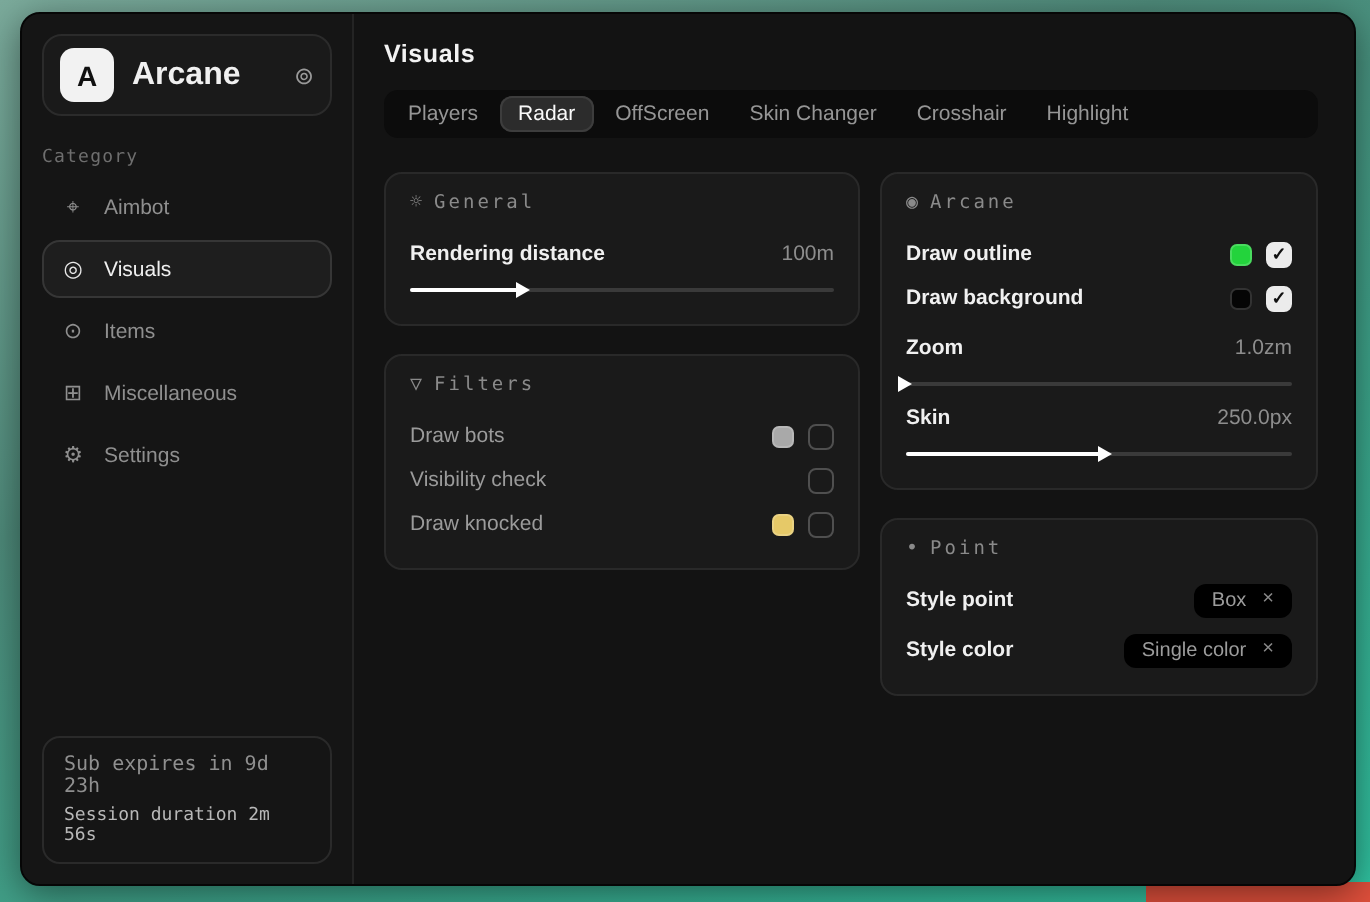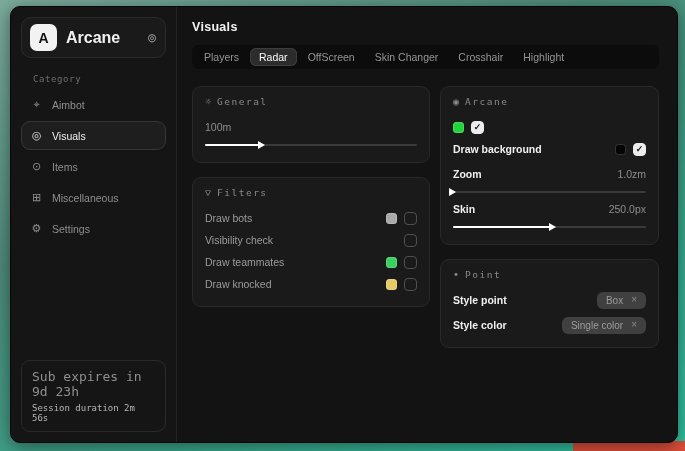--- a/index.html
+++ b/index.html
@@ -23,33 +23,33 @@
              display:flex; flex-direction:column; padding:10px 10px 10px 10px; }
   .logo-card { display:flex; align-items:center; gap:9px; background:#1a1a1a; border:1px solid #2b2b2b;
                border-radius:10px; padding:6px 8px; }
   .logo-sq { width:27px; height:27px; background:#f2f2f2; border-radius:7px; display:flex;
              align-items:center; justify-content:center; font-weight:bold; font-size:14px; color:#111; }
   .logo-text { flex:1; line-height:1.25; }
   .logo-title { color:#f0f0f0; font-size:16px; font-weight:bold; }
   .logo-sub { color:#8b8b8b; font-size:9.5px; }
   .target-glyph { color:#9a9a9a; font-size:12px; cursor:pointer; }
 
-  .cat-label { color:#6e6e6e; font-size:9px; letter-spacing:.6px; margin:16px 0 6px 12px;
+  .cat-label { color:#6e6e6e; font-size:9px; letter-spacing:.6px; margin:16px 0 6px 0;
                font-family:"DejaVu Sans Mono", monospace; }
   .nav { display:flex; flex-direction:column; gap:2px; }
   .nav-item { display:flex; align-items:center; gap:9px; padding:7px 8px; border-radius:9px;
               border:1px solid transparent; color:#8f8f8f; font-size:10.5px; cursor:pointer; }
   .nav-item .glyph { font-size:11px; width:13px; text-align:center; color:#8f8f8f; }
   .nav-item.selected { background:#1e1e1e; border-color:#363636; color:#f0f0f0; }
   .nav-item.selected .glyph { color:#e8e8e8; }
 
   .side-spacer { flex:1; }
   .session-card { border:1px solid #2a2a2a; border-radius:9px; padding:8px 10px;
                   font-family:"DejaVu Sans Mono", monospace; }
-  .session-line1 { color:#8f8f8f; font-size:13px; margin-bottom:4px; }
+  .session-line1 { color:#8f8f8f; font-size:10px; margin-bottom:4px; }
   .session-line2 { color:#b8b8b8; font-size:9px; }
 
   
   .main { flex:1; display:flex; flex-direction:column; padding:13px 18px 0 15px; background:#131313; }
   .page-title { color:#f2f2f2; font-size:12.5px; font-weight:bold; letter-spacing:.3px; margin-bottom:11px; }
 
   .tabstrip { background:#0c0c0c; border-radius:7px; padding:2px 3px; display:flex; gap:2px;
               align-items:center; height:24px; }
   .tab { color:#969696; font-size:10.5px; padding:3px 9px; border-radius:6px; cursor:pointer; white-space:nowrap; }
   .tab.selected { background:#2c2c2c; color:#fafafa; box-shadow:inset 0 0 0 1px #3d3d3d; }
@@ -75,21 +75,21 @@
   .checkbox.checked .tick { display:block; }
 
   .swatch { width:11px; height:11px; border-radius:3.5px; box-shadow:inset 0 0 0 1px rgba(255,255,255,.18); cursor:pointer; }
 
   .slider { position:relative; height:2px; background:#3a3a3a; border-radius:1px; margin:6px 0 5px 0; cursor:pointer; }
   .slider .fill { position:relative; height:2px; background:#ffffff; border-radius:1px; }
   .slider .thumb { position:absolute; right:-3px; top:-3.5px; width:0; height:0;
                    border-top:4.5px solid transparent; border-bottom:4.5px solid transparent;
                    border-left:7px solid #ffffff; }
 
-  .tag { display:flex; align-items:center; gap:8px; background:#404040; border-radius:6px;
+  .tag { display:flex; align-items:center; gap:8px; background:#000000; border-radius:6px;
          padding:3px 9px; cursor:pointer; }
   .tag .tag-text { color:#9c9c9c; font-size:10px; }
   .tag .tag-x { color:#8a8a8a; font-size:10px; cursor:pointer; line-height:1; }
   .mt { margin-top:3px; }
 </style>
 </head>
 <body>
 
 <div class="screen">
   <div class="corner-red"></div>
@@ -152,20 +152,21 @@
 
       <div class="cols">
 
         <div class="col">
           <div class="panel">
             <div class="panel-head">
               <span class="glyph">☼</span>
               <span>General</span>
             </div>
             <div class="row mt">
+              <span class="lbl strong">Rendering distance</span>
               <span class="val">100m</span>
             </div>
             <div class="slider">
               <div class="fill" style="width: 27%;">
                   <span class="thumb"></span>
                 </div>
             </div>
           </div>
 
           <div class="panel">
@@ -178,43 +179,37 @@
               <span class="controls">
                 <span class="swatch" style="background: rgb(169, 169, 169);"></span>
                 <span class="checkbox"></span>
               </span>
             </div>
             <div class="row">
               <span class="lbl">Visibility check</span>
               <span class="checkbox"></span>
             </div>
             <div class="row">
-              <span class="lbl">Draw teammates</span>
-              <span class="controls">
-                <span class="swatch" style="background: rgb(58, 208, 98);"></span>
-                <span class="checkbox"></span>
-              </span>
-            </div>
-            <div class="row">
               <span class="lbl">Draw knocked</span>
               <span class="controls">
                 <span class="swatch" style="background: rgb(230, 201, 104);"></span>
                 <span class="checkbox"></span>
               </span>
             </div>
           </div>
         </div>
 
         <div class="col">
           <div class="panel">
             <div class="panel-head">
               <span class="glyph">◉</span>
               <span>Arcane</span>
             </div>
             <div class="row">
+              <span class="lbl strong">Draw outline</span>
               <span class="controls">
                 <span class="swatch" style="background: rgb(35, 211, 60);"></span>
                 <span class="checkbox checked">
                     <span class="tick">✓</span>
                   </span>
               </span>
             </div>
             <div class="row">
               <span class="lbl strong">Draw background</span>
               <span class="controls">

